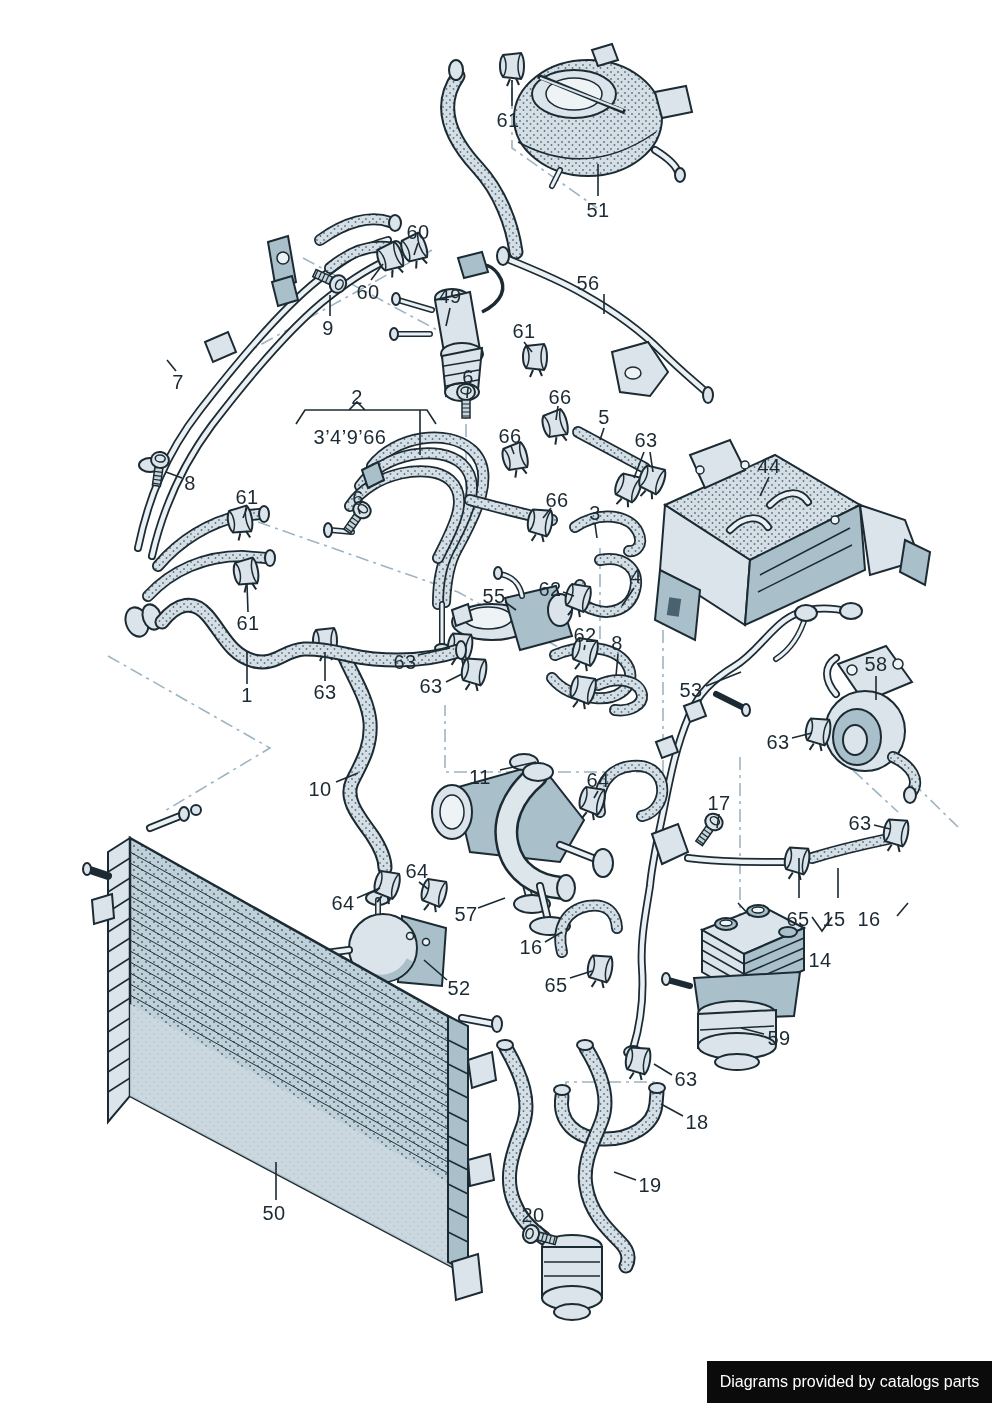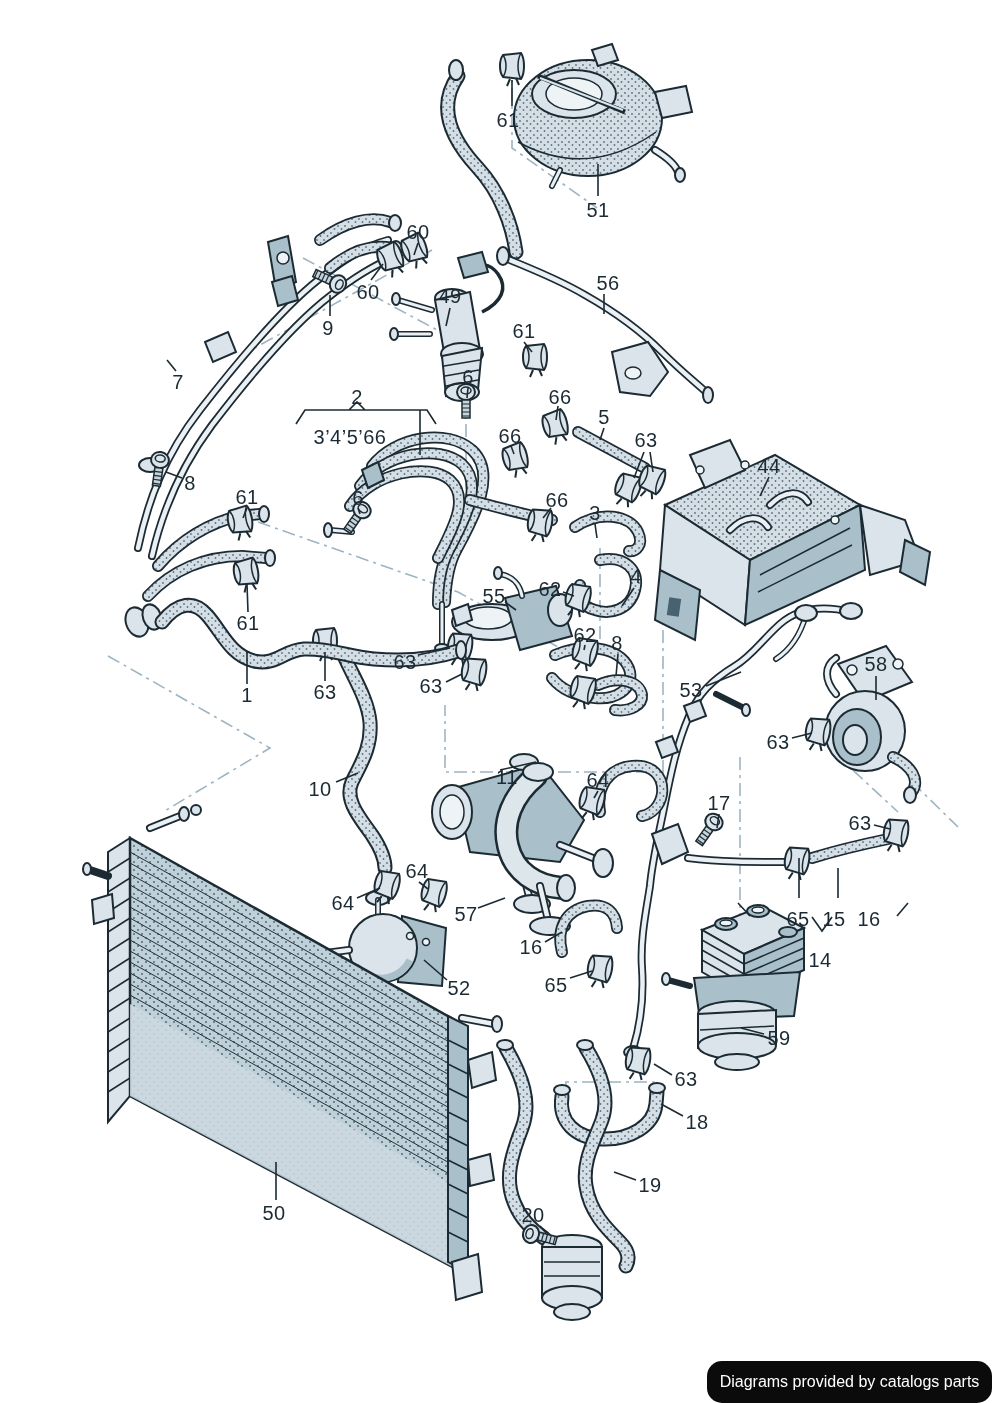--- a/index.html
+++ b/index.html
@@ -2,21 +2,21 @@
 <html><head>
 <meta charset="utf-8">
 <style>
   html,body{margin:0;padding:0;background:#ffffff;}
   #stage{position:relative;width:992px;height:1403px;background:#ffffff;overflow:hidden;
          font-family:"Liberation Sans","DejaVu Sans",sans-serif;}
   #art{position:absolute;left:0;top:0;}
   .lbl{position:absolute;transform:translate(-50%,-50%);font-size:20px;color:#1b2a33;
        line-height:1;white-space:nowrap;letter-spacing:.5px;cursor:pointer;}
   .footer{position:absolute;left:707px;top:1361px;width:285px;height:42px;background:#0b0b0b;
-          color:#ffffff;display:flex;align-items:center;justify-content:center;font-size:16px;border-radius:15px;}
+          color:#ffffff;display:flex;align-items:center;justify-content:center;font-size:16px;}
   
   .hO{stroke:#1c2b33;stroke-width:15;fill:none;stroke-linecap:round;stroke-linejoin:round}
   .hI{stroke:url(#stip);stroke-width:11;fill:none;stroke-linecap:round;stroke-linejoin:round}
   .h2O{stroke:#1c2b33;stroke-width:12;fill:none;stroke-linecap:round;stroke-linejoin:round}
   .h2I{stroke:url(#stip);stroke-width:8.5;fill:none;stroke-linecap:round;stroke-linejoin:round}
   .pO{stroke:#1c2b33;stroke-width:8;fill:none;stroke-linecap:round;stroke-linejoin:round}
   .pI{stroke:#eaf0f3;stroke-width:4.5;fill:none;stroke-linecap:round;stroke-linejoin:round}
   .p2O{stroke:#1c2b33;stroke-width:6;fill:none;stroke-linecap:round}
   .p2I{stroke:#eaf0f3;stroke-width:3;fill:none;stroke-linecap:round}
   .tO{stroke:#1c2b33;stroke-width:24;fill:none;stroke-linecap:round;stroke-linejoin:round}
@@ -464,24 +464,24 @@
 </svg>
 
 <div>
   <div class="lbl" style="left:508px;top:120px">61</div>
   <div class="lbl" style="left:598px;top:210px">51</div>
   <div class="lbl" style="left:418px;top:232px">60</div>
   <div class="lbl" style="left:368px;top:292px">60</div>
   <div class="lbl" style="left:450px;top:296px">49</div>
   <div class="lbl" style="left:328px;top:328px">9</div>
   <div class="lbl" style="left:524px;top:331px">61</div>
-  <div class="lbl" style="left:608px;top:283px">56</div>
+  <div class="lbl" style="left:588px;top:283px">56</div>
   <div class="lbl" style="left:178px;top:382px">7</div>
   <div class="lbl" style="left:357px;top:397px">2</div>
-  <div class="lbl" style="left:350px;top:437px">3’4’5’66</div>
+  <div class="lbl" style="left:350px;top:437px">3’4’9’66</div>
   <div class="lbl" style="left:468px;top:377px">6</div>
   <div class="lbl" style="left:560px;top:397px">66</div>
   <div class="lbl" style="left:604px;top:417px">5</div>
   <div class="lbl" style="left:646px;top:440px">63</div>
   <div class="lbl" style="left:769px;top:466px">44</div>
   <div class="lbl" style="left:190px;top:483px">8</div>
   <div class="lbl" style="left:247px;top:497px">61</div>
   <div class="lbl" style="left:358px;top:498px">6</div>
   <div class="lbl" style="left:510px;top:436px">66</div>
   <div class="lbl" style="left:557px;top:500px">66</div>
@@ -494,21 +494,21 @@
   <div class="lbl" style="left:876px;top:664px">58</div>
   <div class="lbl" style="left:691px;top:690px">53</div>
   <div class="lbl" style="left:431px;top:686px">63</div>
   <div class="lbl" style="left:405px;top:662px">63</div>
   <div class="lbl" style="left:325px;top:692px">63</div>
   <div class="lbl" style="left:248px;top:623px">61</div>
   <div class="lbl" style="left:247px;top:695px">1</div>
   <div class="lbl" style="left:778px;top:742px">63</div>
   <div class="lbl" style="left:719px;top:803px">17</div>
   <div class="lbl" style="left:320px;top:789px">10</div>
-  <div class="lbl" style="left:507px;top:777px">11</div>
+  <div class="lbl" style="left:480px;top:777px">11</div>
   <div class="lbl" style="left:598px;top:780px">64</div>
   <div class="lbl" style="left:417px;top:871px">64</div>
   <div class="lbl" style="left:343px;top:903px">64</div>
   <div class="lbl" style="left:466px;top:914px">57</div>
   <div class="lbl" style="left:860px;top:823px">63</div>
   <div class="lbl" style="left:798px;top:919px">65</div>
   <div class="lbl" style="left:834px;top:919px">15</div>
   <div class="lbl" style="left:869px;top:919px">16</div>
   <div class="lbl" style="left:820px;top:960px">14</div>
   <div class="lbl" style="left:531px;top:947px">16</div>

